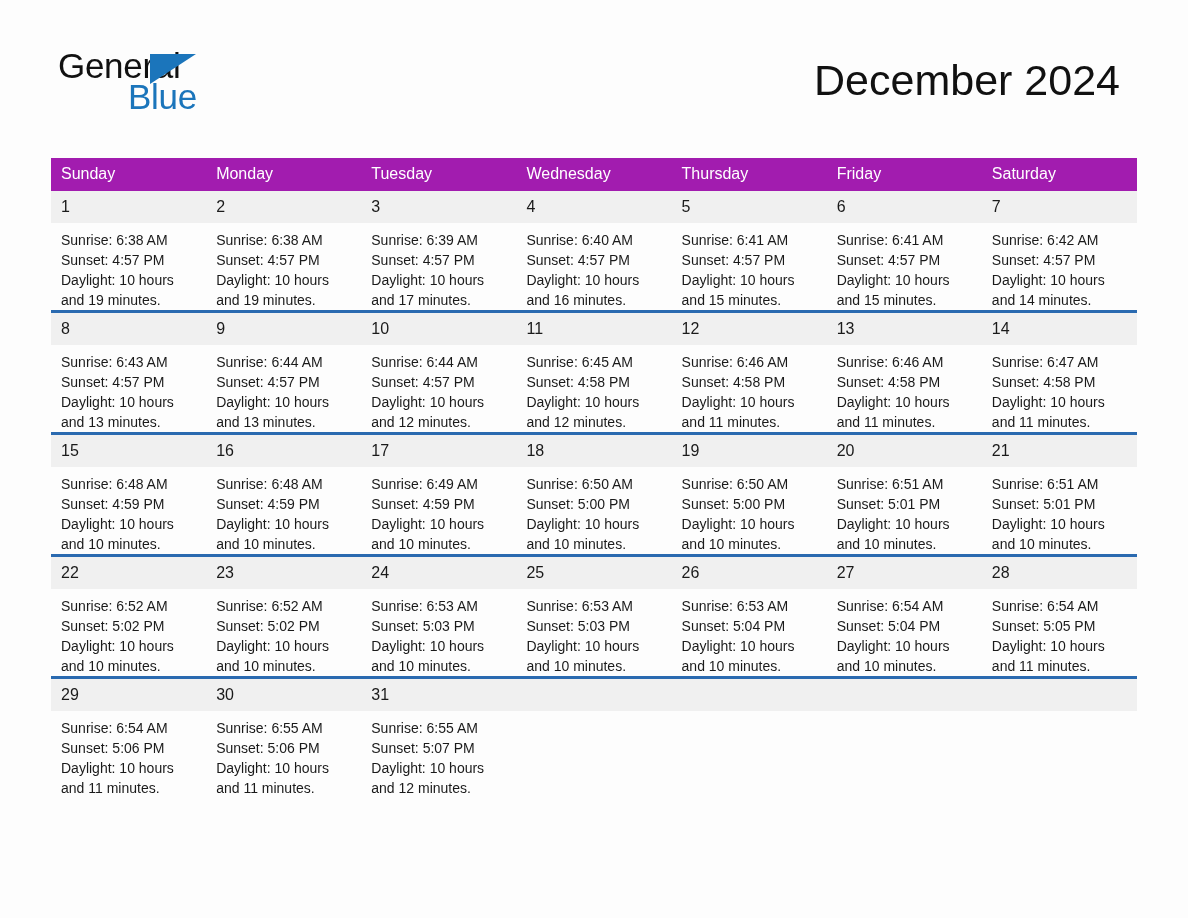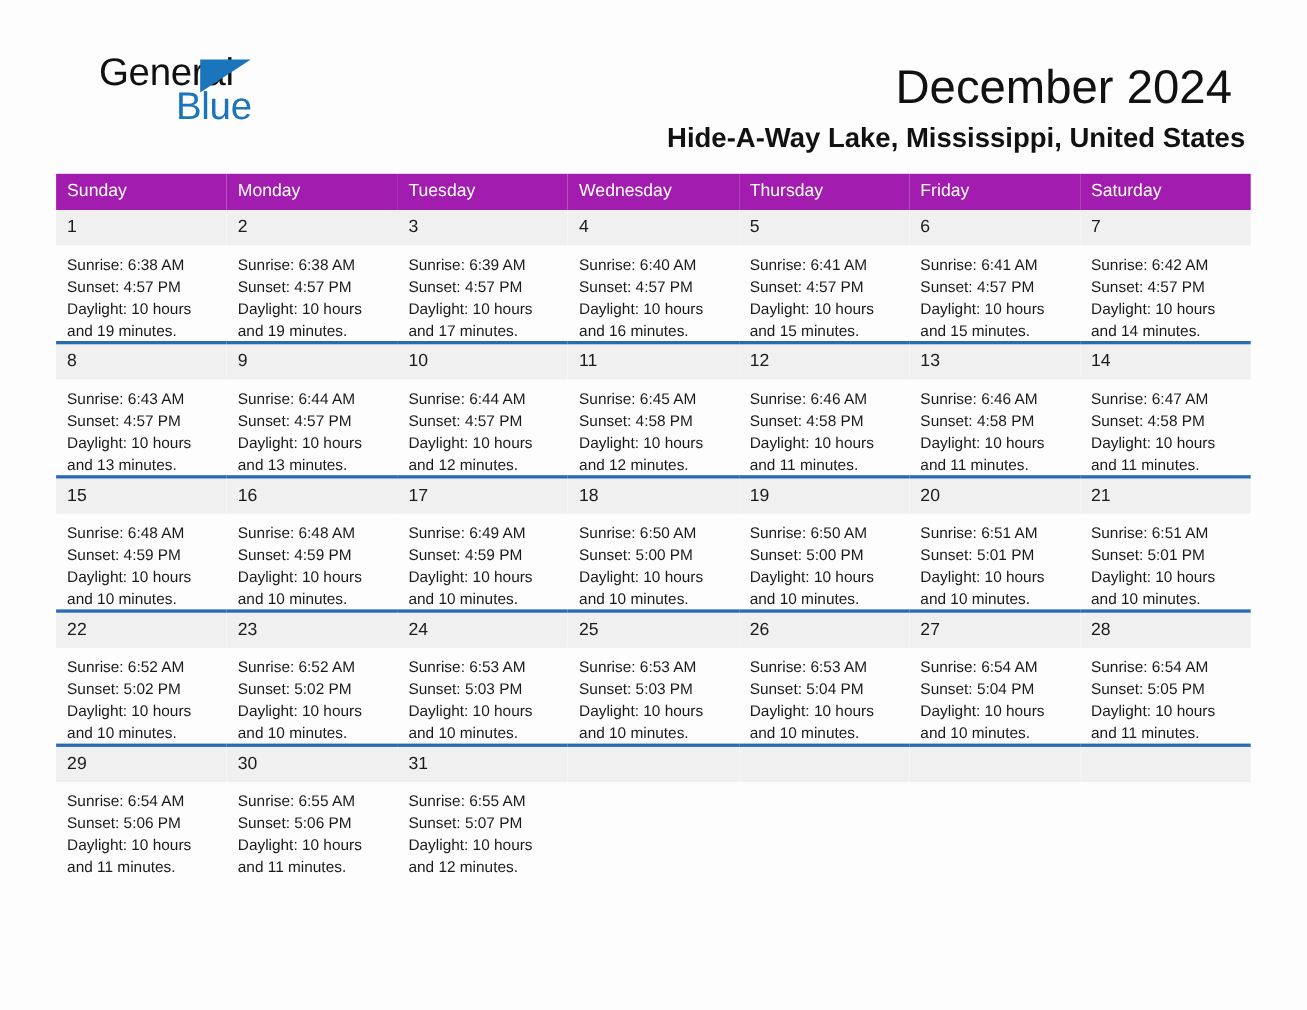--- a/index.html
+++ b/index.html
@@ -12,21 +12,20 @@
     background: #fdfdfd;
     font-family: "Liberation Sans", sans-serif;
     color: #1a1a1a;
     overflow: hidden;
   }
   .page {
     position: relative;
     width: 1188px;
     height: 918px;
     box-sizing: border-box;
-    padding-left: 32px;
   }
 
   
   .top {
     position: relative;
     height: 110px;
   }
   .logo {
     position: absolute;
     left: 58px;
@@ -149,21 +148,20 @@
 
 <div class="page">
 
   <div class="top">
     <div class="logo">
       <span class="logo-general">General</span>
       <span class="logo-tri"></span>
       <span class="logo-blue">Blue</span>
     </div>
     <h1 class="title">December 2024</h1>
-    <h2 class="subtitle">Hide-A-Way Lake, Mississippi, United States</h2>
   </div>
 
   <table class="cal">
     <thead>
       <tr>
         <th>Sunday</th>
         <th>Monday</th>
         <th>Tuesday</th>
         <th>Wednesday</th>
         <th>Thursday</th>

